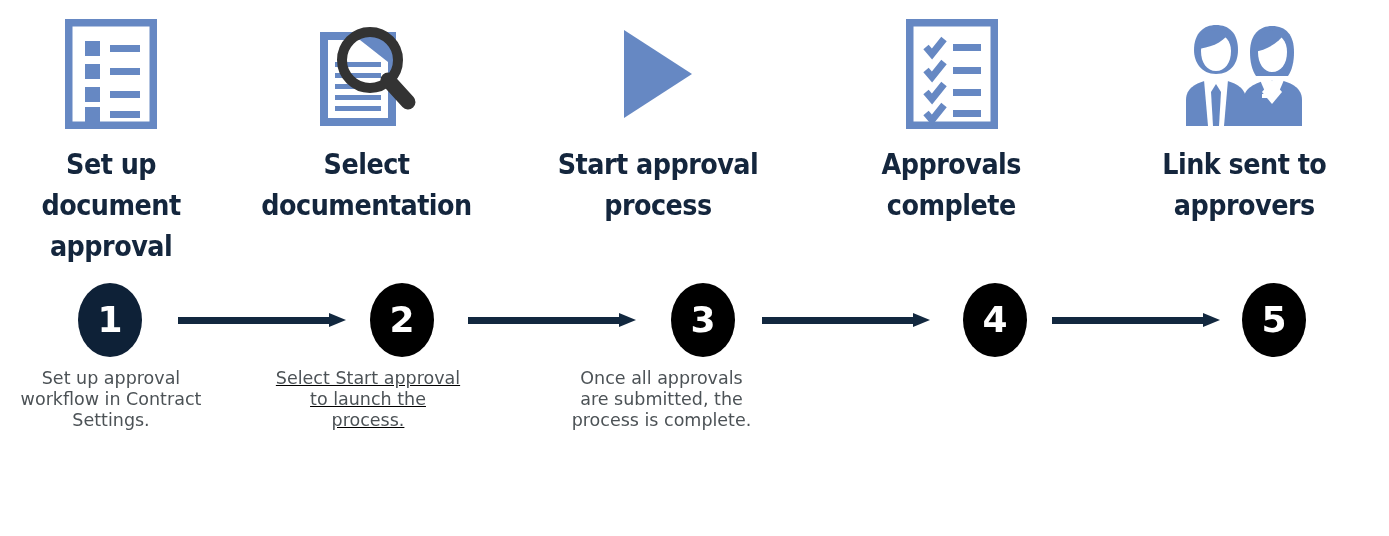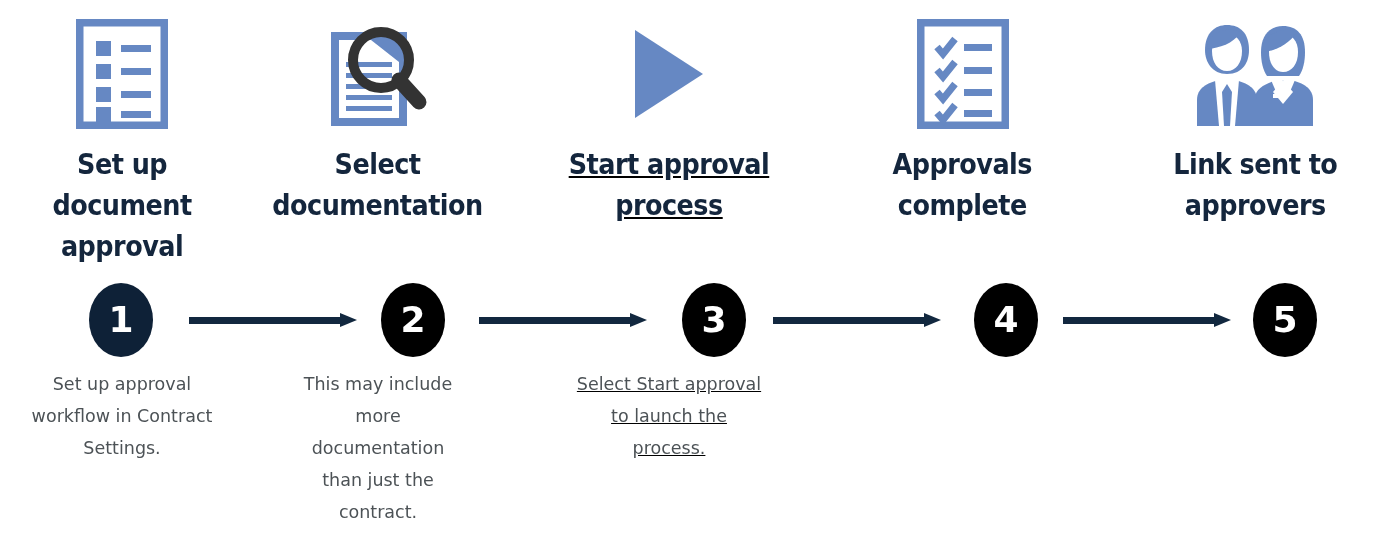--- a/index.html
+++ b/index.html
@@ -11,21 +11,20 @@
     width: 1389px;
     height: 536px;
     font-family: "Liberation Sans", sans-serif;
     overflow: hidden;
   }
 
   .process-diagram {
     position: relative;
     width: 1344px;
     height: 536px;
-    margin-left: 11px;
   }
 
   
   .top-band {
     position: absolute;
     left: 0;
     top: 0;
     width: 1389px;
     height: 278px;
     display: flex;
@@ -120,21 +119,21 @@
     align-items: flex-start;
   }
   .bot-col {
     display: flex;
     justify-content: center;
   }
   .step-desc {
     font-family: "DejaVu Sans", sans-serif;
     font-weight: normal;
     font-size: 17.5px;
-    line-height: 32px;
+    line-height: 21px;
     color: #4c5256;
     text-align: center;
     width: 100%;
   }
 
   
   .icon-svg { display: block; }
 </style>
 </head>
 <body>
@@ -178,21 +177,21 @@
           <polygon points="55,25 74,40 55,40" fill="#ffffff"></polygon>
 
           <circle cx="62" cy="42" r="28" fill="none" stroke="#333333" stroke-width="10"></circle>
           <line x1="80" y1="62" x2="100" y2="84" stroke="#333333" stroke-width="15" stroke-linecap="round"></line>
         </svg>
       </div>
       <div class="step-heading">Select
 documentation</div>
     </div>
 
-    <div class="top-col" style="width:292px;text-decoration:underline;">
+    <div class="top-col" style="width:292px;">
       <div class="icon-box">
         <svg class="icon-svg" width="80" height="100" viewBox="0 0 80 100">
           <polygon points="6,6 74,50 6,94" fill="#6688c3"></polygon>
         </svg>
       </div>
       <div class="step-heading">Start approval
 process</div>
     </div>
 
     <div class="top-col" style="width:295px;">
@@ -294,25 +293,25 @@
     </div>
 
   </div>
 
   <div class="bot-band">
 
     <div class="bot-col" style="width:222px;">
       <div class="step-desc" style="width:190px;">Set up approval workflow in Contract Settings.</div>
     </div>
 
-    <div class="bot-col" style="width:290px;">
-      <div class="step-desc" style="width:175px;">This may include more documentation than just the contract.</div>
-    </div>
 
     <div class="bot-col" style="width:292px;text-decoration:underline;">
       <div class="step-desc" style="width:185px;">Select Start approval to launch the process.</div>
     </div>
 
 
+    <div class="bot-col" style="width:295px;">
+      <div class="step-desc" style="width:192px;">Once all approvals are submitted, the process is complete.</div>
+    </div>
 
   </div>
 
 </div>
 
 </body></html>

